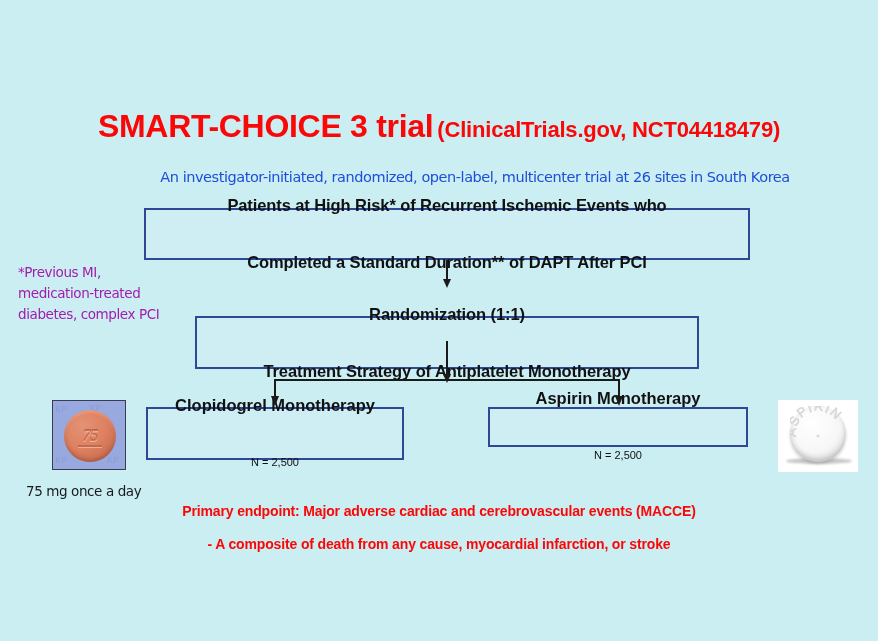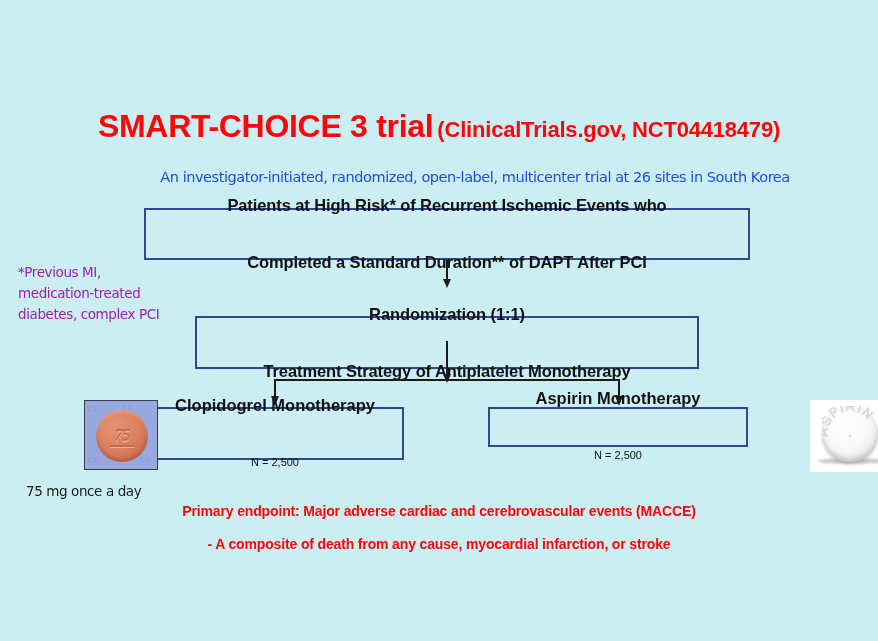--- a/index.html
+++ b/index.html
@@ -180,21 +180,20 @@
     letter-spacing: -0.15px;
     white-space: nowrap;
   }
   .endpoint .ln { display: block; margin-top: 12px; }
 
   
   .pill-frame {
     position: absolute;
     box-sizing: border-box;
     overflow: hidden;
-    margin-left: 32px;
   }
   #pill-clopidogrel {
     left: 52px;
     top: 400px;
     width: 74px;
     height: 70px;
     border: 1px solid #3b3b52;
     background: #97a9de;
   }
   #pill-clopidogrel .wm {

